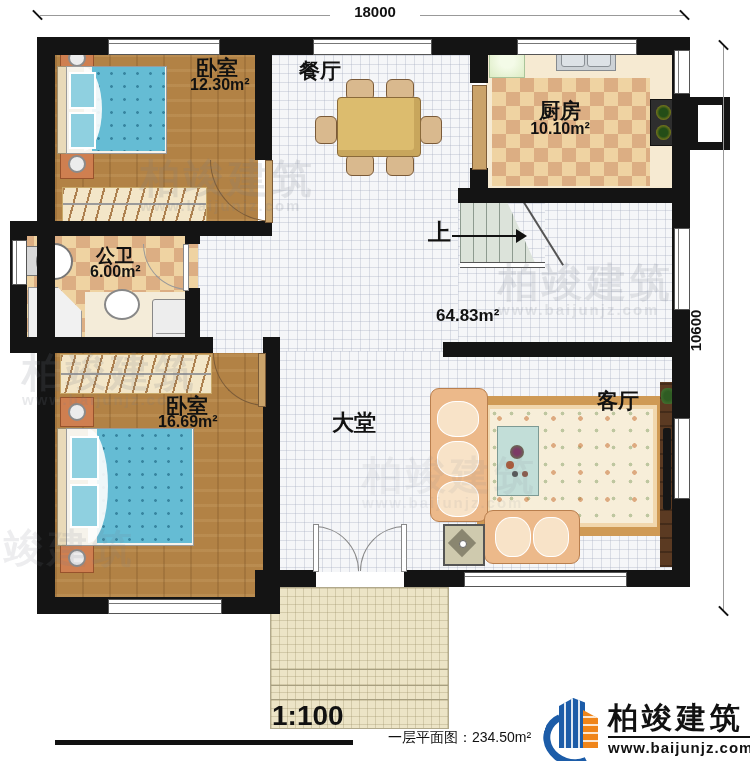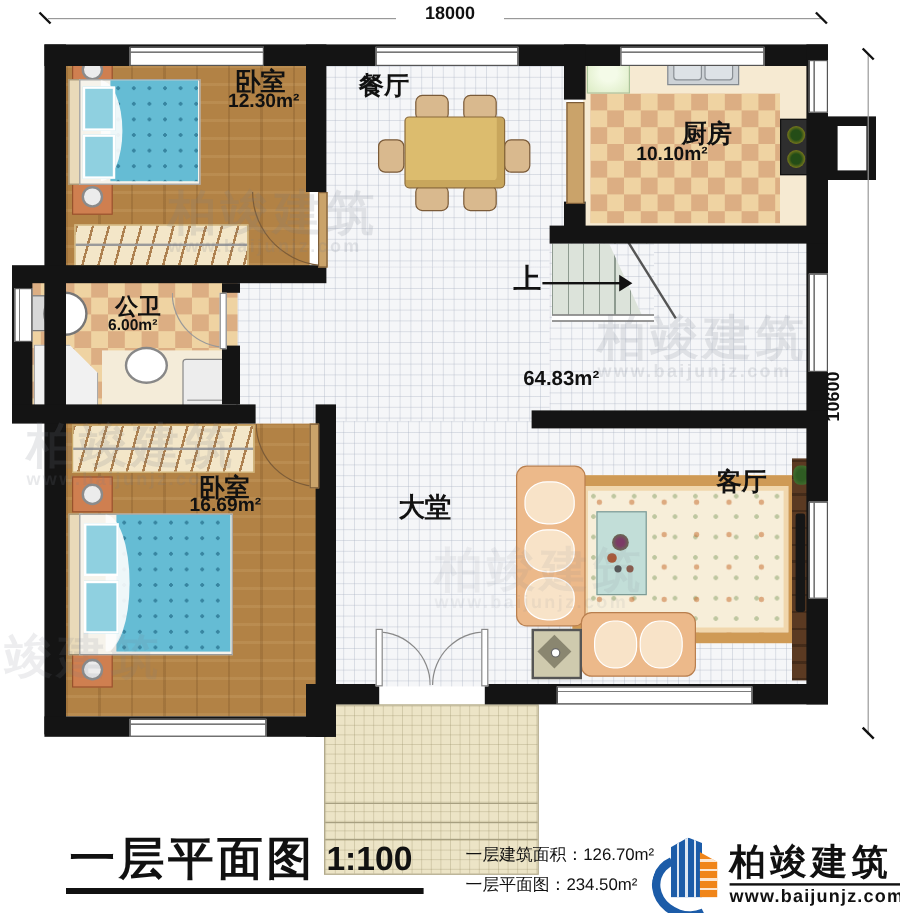--- a/index.html
+++ b/index.html
@@ -231,44 +231,42 @@
     <span class="t1">柏竣建筑</span>
     <div class="t2">www.baijunjz.com</div>
   </div>
   <div class="abs wm" style="left:-40px;top:528px;opacity:.8;">
     <span class="t1">柏竣建筑</span>
   </div>
 
   <div class="abs lbl" style="left:196px;top:54px;font-size:21px;">卧室</div>
   <div class="abs lbl" style="left:190px;top:76px;font-size:16px;">12.30m²</div>
   <div class="abs lbl" style="left:299px;top:57px;font-size:21px;">餐厅</div>
-  <div class="abs lbl" style="left:520px;top:97px;width:80px;text-align:center;font-size:21px;margin-left:29px;">厨房</div>
+  <div class="abs lbl" style="left:520px;top:97px;width:80px;text-align:center;font-size:21px;">厨房</div>
   <div class="abs lbl" style="left:520px;top:120px;width:80px;text-align:center;font-size:16px;">10.10m²</div>
   <div class="abs lbl" style="left:96px;top:243px;font-size:19px;">公卫</div>
-  <div class="abs lbl" style="left:90px;top:263px;font-size:13px;">6.00m²</div>
+  <div class="abs lbl" style="left:90px;top:263px;font-size:16px;">6.00m²</div>
   <div class="abs lbl" style="left:428px;top:217px;font-size:23px;">上</div>
   <div class="abs lbl" style="left:436px;top:306px;font-size:17px;">64.83m²</div>
   <div class="abs lbl" style="left:332px;top:408px;font-size:22px;">大堂</div>
   <div class="abs lbl" style="left:166px;top:392px;font-size:21px;">卧室</div>
   <div class="abs lbl" style="left:158px;top:413px;font-size:16px;">16.69m²</div>
   <div class="abs lbl" style="left:597px;top:387px;font-size:21px;">客厅</div>
 
   <div class="abs dimline" style="left:40px;top:15px;width:646px;height:1px;"></div>
   <div class="abs tick" style="left:31px;top:14px;"></div>
   <div class="abs tick" style="left:678px;top:14px;"></div>
   <div class="abs lbl" style="left:330px;top:3px;width:90px;text-align:center;background:#fff;font-size:15px;">18000</div>
   <div class="abs dimline" style="left:723px;top:45px;width:1px;height:567px;"></div>
   <div class="abs tick" style="left:717px;top:44px;"></div>
   <div class="abs tick" style="left:717px;top:610px;"></div>
   <div class="abs lbl" style="left:660px;top:322px;width:70px;text-align:center;font-size:15px;transform:rotate(-90deg);">10600</div>
 
-  <div class="abs lbl" style="left:58px;top:690px;font-size:38px;letter-spacing:3px;">一层平面图</div>
   <div class="abs lbl" style="left:272px;top:700px;font-size:28px;font-weight:bold;">1:100</div>
   <div class="abs" style="left:55px;top:740px;width:298px;height:5px;background:#111;"></div>
-  <div class="abs lbl" style="left:388px;top:704px;font-size:14px;font-weight:normal;">一层建筑面积：126.70m²</div>
   <div class="abs lbl" style="left:388px;top:729px;font-size:14px;font-weight:normal;">一层平面图：234.50m²</div>
 
   <div class="abs" style="left:543px;top:696px;width:62px;height:60px;">
     <div class="abs" style="left:0px;top:16px;width:46px;height:40px;border:7px solid transparent;border-left:7px solid #1c5ca8;border-bottom:7px solid #1c5ca8;border-radius:50%;transform:rotate(18deg);"></div>
     <div class="abs" style="left:16px;top:2px;width:26px;height:50px;background:#1c5ca8;clip-path:polygon(0 16%,55% 0,100% 9%,100% 100%,0 100%);background-image:repeating-linear-gradient(90deg, transparent 0 5px, rgba(255,255,255,.85) 5px 7px);"></div>
     <div class="abs" style="left:40px;top:14px;width:15px;height:38px;background:#f08519;clip-path:polygon(0 0,100% 22%,100% 100%,0 100%);background-image:repeating-linear-gradient(0deg, transparent 0 6px, rgba(255,255,255,.8) 6px 8px);"></div>
   </div>
   <div class="abs lbl" style="left:608px;top:698px;font-size:30px;letter-spacing:4px;">柏竣建筑</div>
   <div class="abs lbl" style="left:608px;top:736px;font-size:15px;letter-spacing:1px;border-top:2px solid #111;padding-top:1px;">www.baijunjz.com</div>
 

